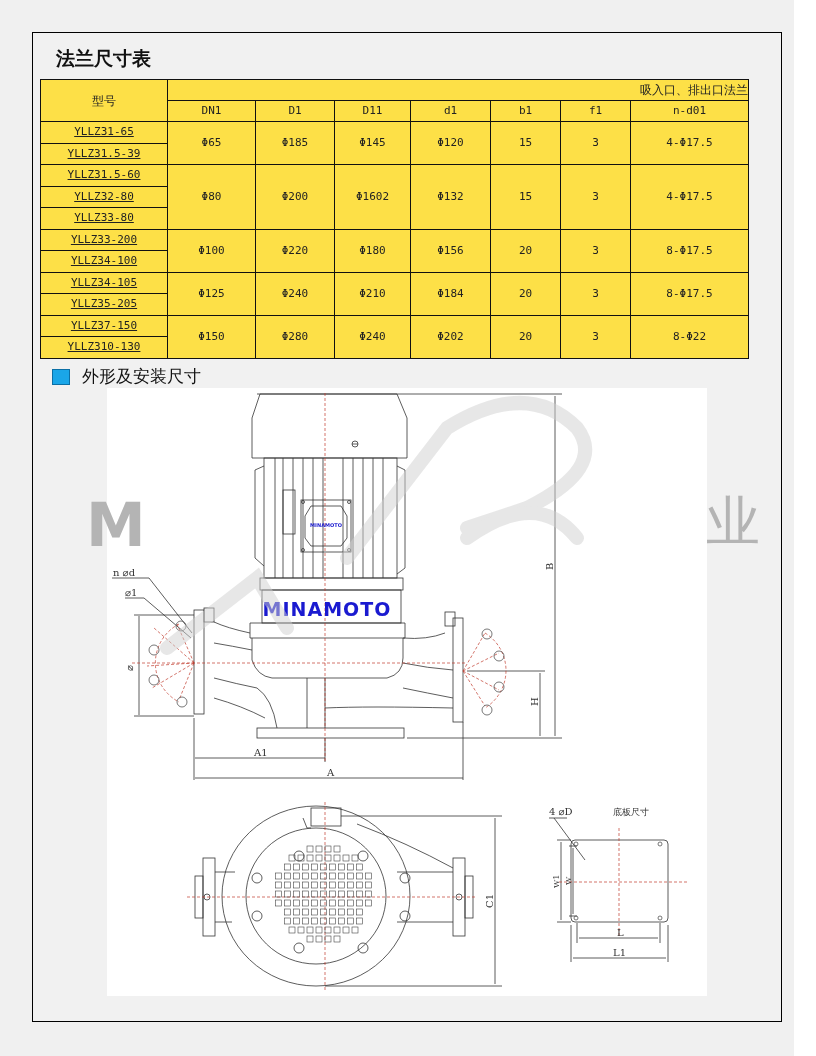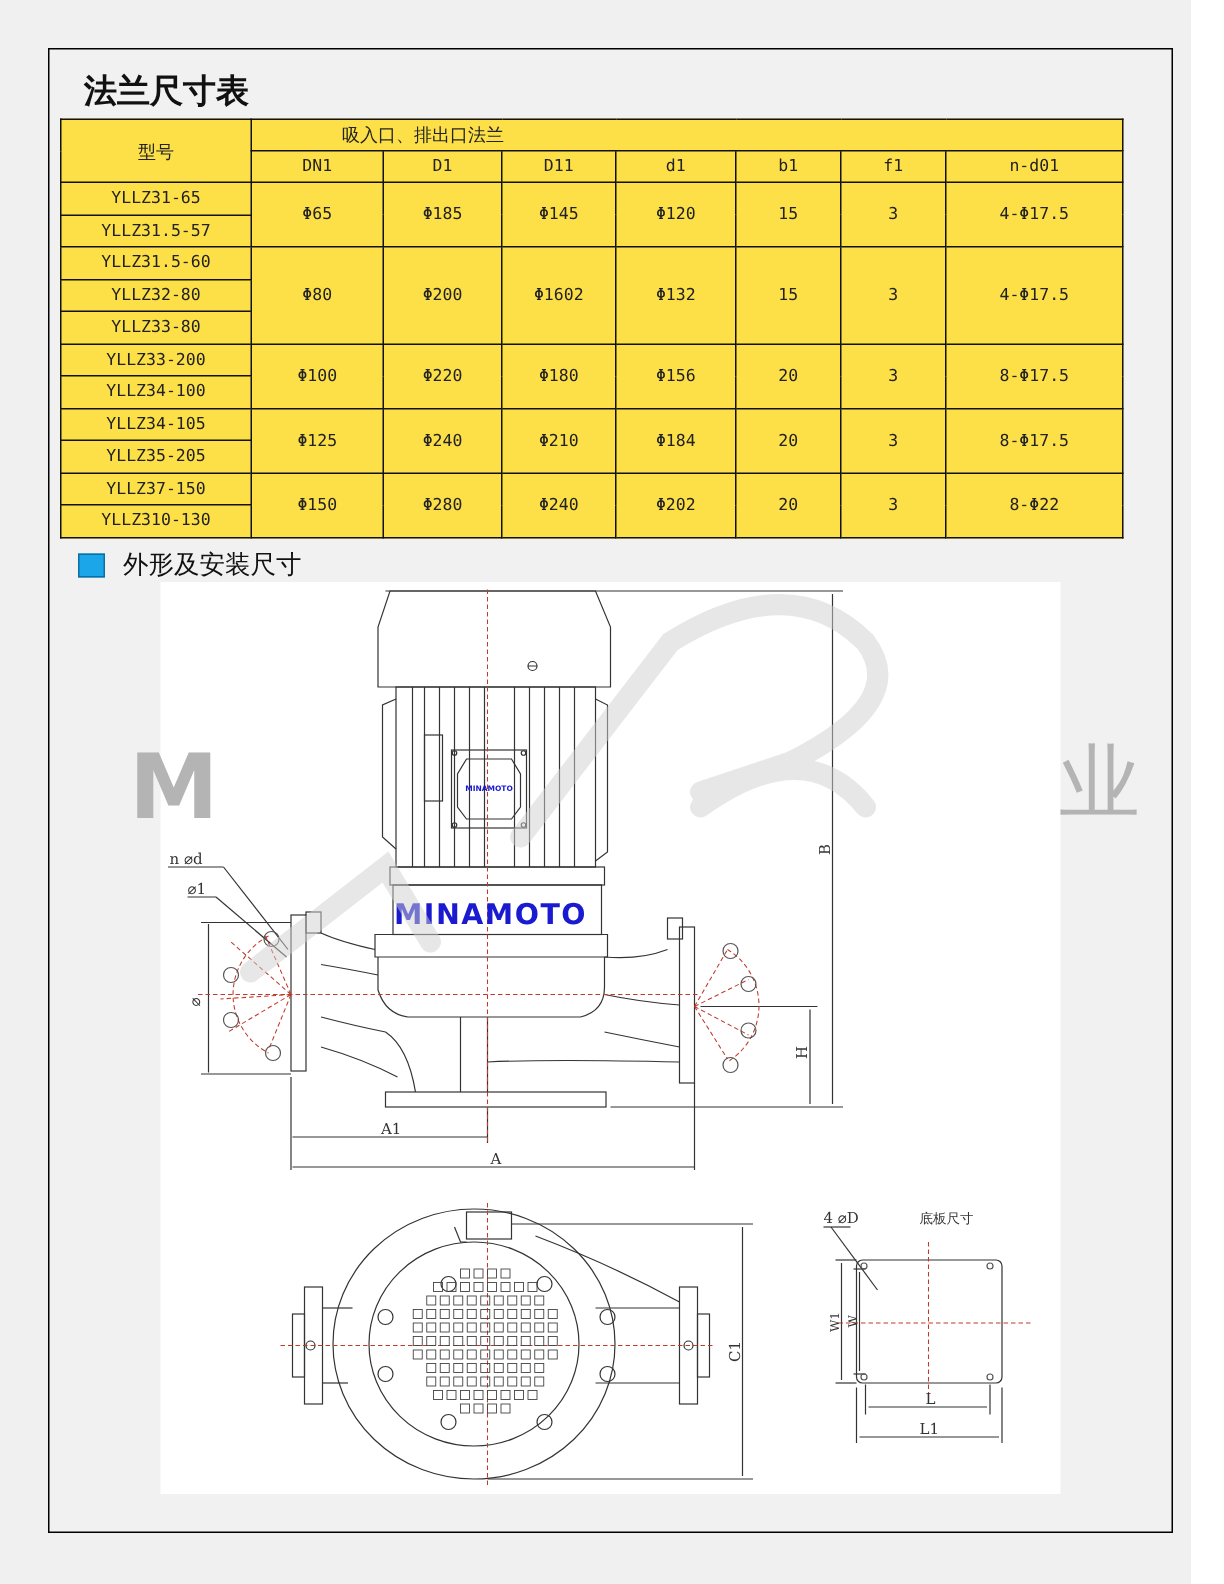--- a/index.html
+++ b/index.html
@@ -1,22 +1,22 @@
 <!DOCTYPE html>
 <html><head>
 <meta charset="utf-8">
 <style>
   html,body{margin:0;padding:0;}
   body{width:816px;height:1056px;background:#f0f0f0;position:relative;overflow:hidden;font-family:"DejaVu Sans",sans-serif;}
   .right-strip{position:absolute;left:794px;top:0;width:22px;height:1056px;background:#ffffff;}
   .frame{position:absolute;left:32px;top:32px;width:750px;height:990px;border:1px solid #000;background:#f1f1f1;box-sizing:border-box;}
-  .title{position:absolute;left:56px;top:46px;font-size:22px;font-weight:bold;color:#111;letter-spacing:0;}
+  .title{position:absolute;left:56px;top:46px;font-size:19px;font-weight:bold;color:#111;letter-spacing:0;}
   table.spec{position:absolute;left:40px;top:79px;width:708px;border-collapse:collapse;table-layout:fixed;font-family:"DejaVu Sans Mono",monospace;font-size:11px;color:#222;background:#fde047;}
   table.spec td{border:1px solid #111;text-align:center;vertical-align:middle;padding:0;height:20px;line-height:20px;overflow:hidden;white-space:nowrap;}
-  table.spec td.model{height:20.5px;font-size:11px;}
+  table.spec td.model{height:20.5px;font-size:11px;text-decoration:underline;}
   .hdr{font-family:"DejaVu Sans",sans-serif;font-size:12px;}
   .section{position:absolute;left:52px;top:365px;display:flex;align-items:center;}
   .section .marker{width:18px;height:16px;background:#1aa6e8;border:1px solid #0b6fa5;box-sizing:border-box;margin-right:12px;}
   .section .label{font-size:17px;color:#111;}
   .drawing{position:absolute;left:107px;top:388px;width:600px;height:608px;background:#ffffff;}
   .watermark-m{position:absolute;left:86px;top:490px;font-size:60px;font-weight:bold;color:#b4b4b4;font-family:"DejaVu Sans",sans-serif;}
   .watermark-ye{position:absolute;left:706px;top:486px;font-size:54px;color:#b4b4b4;font-family:"DejaVu Sans",sans-serif;}
   svg text{font-family:"DejaVu Serif",serif;}
 </style>
 </head>
@@ -35,21 +35,21 @@
       <col style="width:79px">
       <col style="width:76px">
       <col style="width:80px">
       <col style="width:70px">
       <col style="width:70px">
       <col style="width:118px">
   </colgroup>
   <tbody id="tbody">
     <tr>
       <td rowspan="2" class="hdr">型号</td>
-      <td colspan="7" class="hdr" style="text-align:left;padding-left:60px">吸入口、排出口法兰</td>
+      <td colspan="7" class="hdr" style="text-align:right;padding-left:60px">吸入口、排出口法兰</td>
     </tr>
     <tr>
       <td>DN1</td>
       <td>D1</td>
       <td>D11</td>
       <td>d1</td>
       <td>b1</td>
       <td>f1</td>
       <td>n-d01</td>
     </tr>
@@ -58,21 +58,21 @@
       <td class="model">YLLZ31-65</td>
       <td rowspan="2">Φ65</td>
       <td rowspan="2">Φ185</td>
       <td rowspan="2">Φ145</td>
       <td rowspan="2">Φ120</td>
       <td rowspan="2">15</td>
       <td rowspan="2">3</td>
       <td rowspan="2">4-Φ17.5</td>
     </tr>
     <tr>
-      <td class="model">YLLZ31.5-57</td>
+      <td class="model">YLLZ31.5-39</td>
     </tr>
 
     <tr>
       <td class="model">YLLZ31.5-60</td>
       <td rowspan="3">Φ80</td>
       <td rowspan="3">Φ200</td>
       <td rowspan="3">Φ1602</td>
       <td rowspan="3">Φ132</td>
       <td rowspan="3">15</td>
       <td rowspan="3">3</td>

